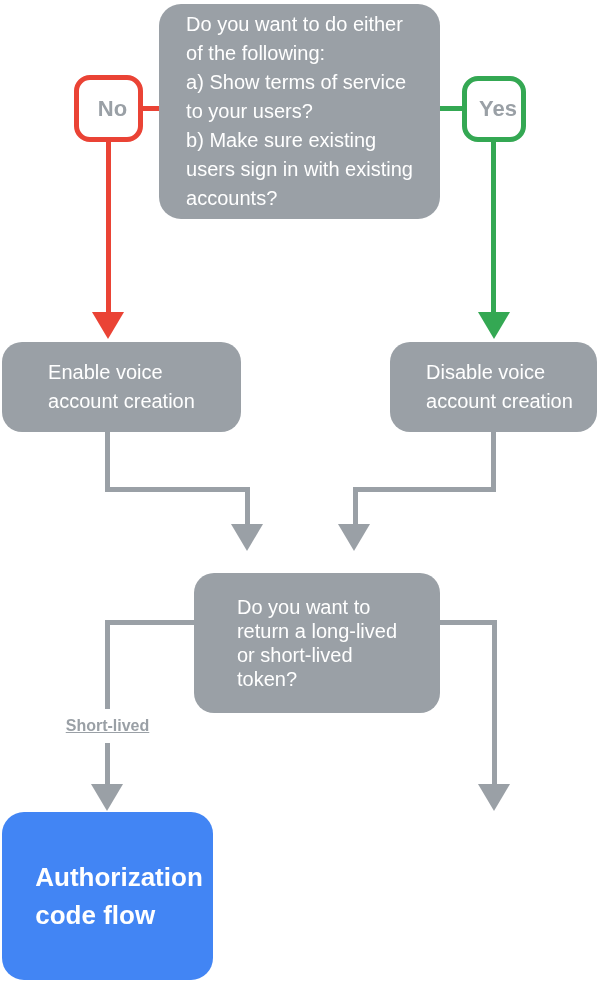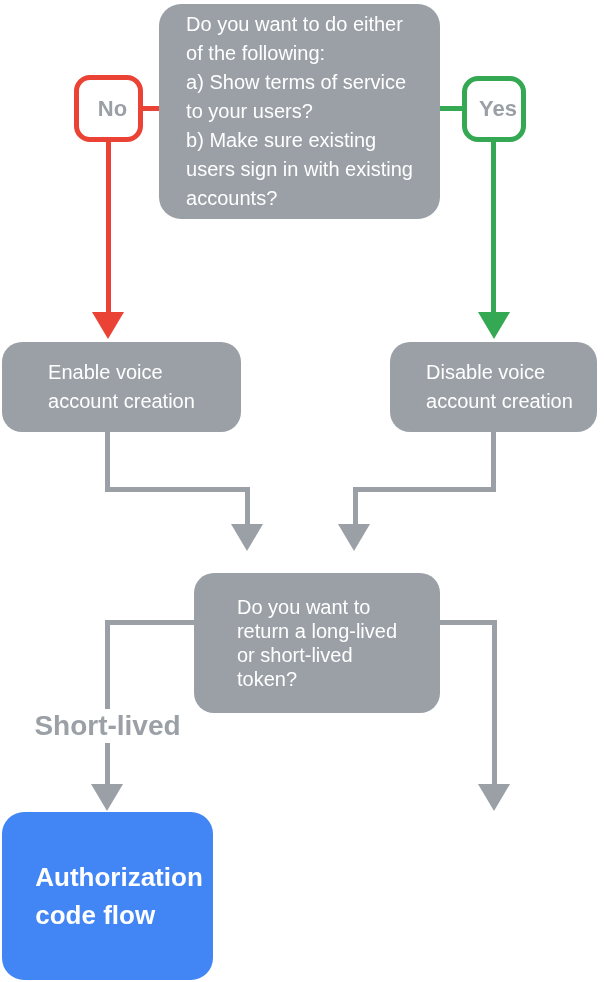--- a/index.html
+++ b/index.html
@@ -51,24 +51,25 @@
     font-weight: bold;
     border-radius: 16px;
     z-index: 3;
     padding-left: 8px;
   }
   .badge.no  { border: 5px solid var(--c-red); }
   .badge.yes { border: 5px solid var(--c-green); }
   .path-label {
     background: var(--c-white);
     color: var(--c-label_text);
-    font-size: 28px;
+    font-size: 16px;
     font-weight: bold;
     border-radius: 2px;
     z-index: 3;
+    text-decoration: underline;
   }
   .line { position: absolute; z-index: 1; }
   .line.gray  { background: var(--c-gray); }
   .line.red   { background: var(--c-red); }
   .line.green { background: var(--c-green); }
   .arrowhead {
     position: absolute;
     width: 0; height: 0;
     border-left: 16px solid transparent;
     border-right: 16px solid transparent;

